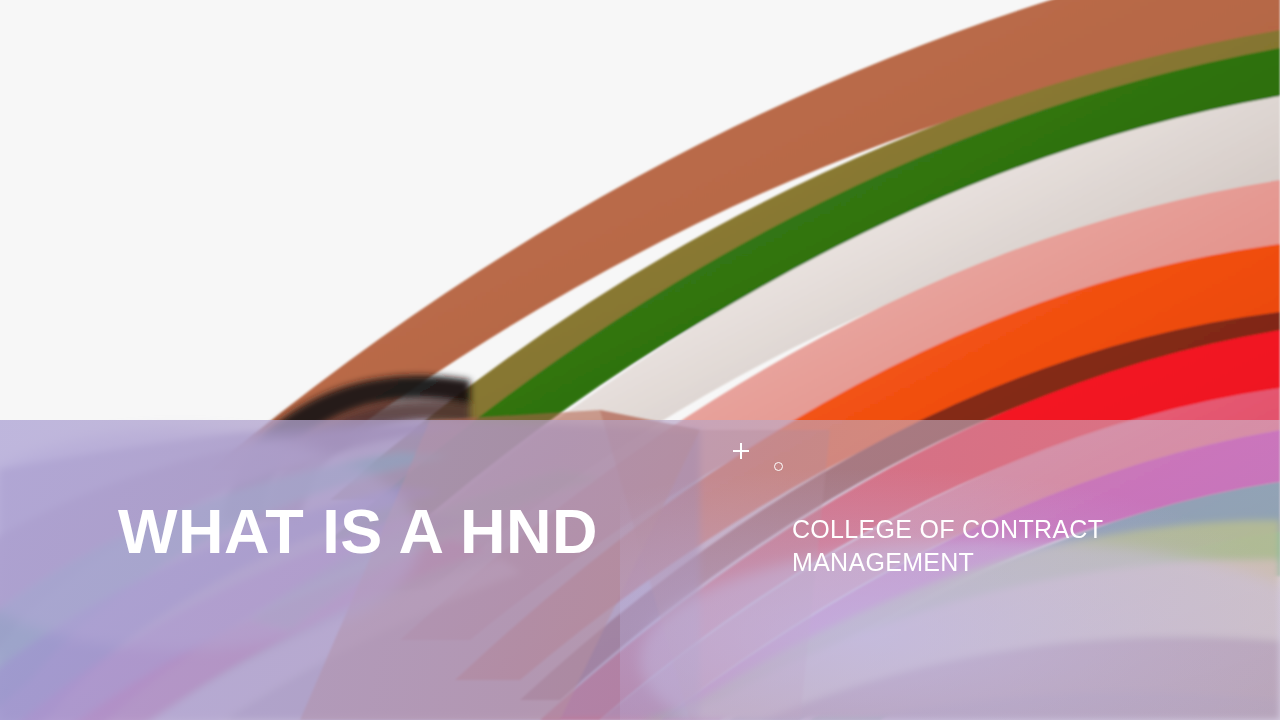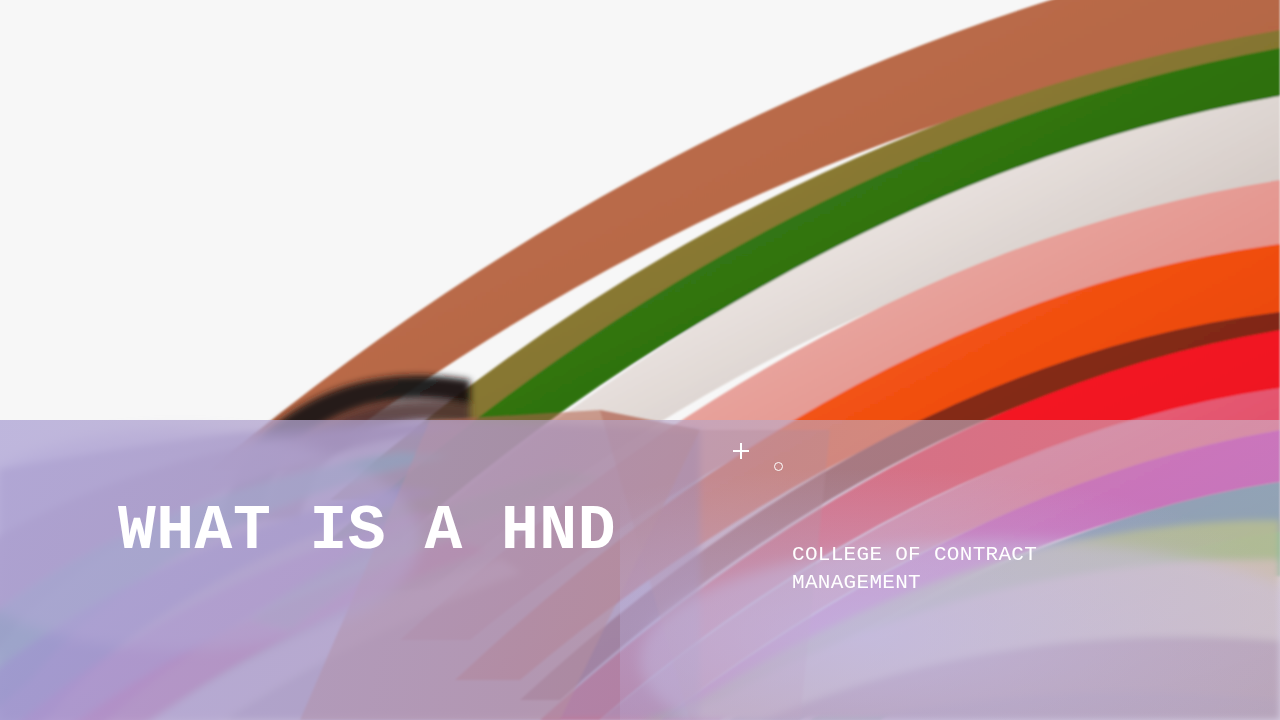--- a/index.html
+++ b/index.html
@@ -10,21 +10,20 @@
   body {
     font-family: "Liberation Sans", sans-serif;
   }
 
   #slide {
     position: relative;
     width: 1280px;
     height: 720px;
     overflow: hidden;
     background: #ec4899;
-    font-family: Liberation Mono, monospace;
   }
 
   
   .art-layer {
     position: absolute;
     inset: 0;
     overflow: hidden;
   }
 
   .art-svg {
@@ -77,22 +76,22 @@
     font-weight: bold;
     letter-spacing: 0.5px;
     color: #ffffff;
     white-space: nowrap;
     line-height: 1.0;
   }
 
   .subtitle {
     position: absolute;
     left: 792px;
-    top: 541px;
-    font-size: 21px;
+    top: 513px;
+    font-size: 25px;
     font-weight: normal;
     letter-spacing: 0.3px;
     color: #ffffff;
     line-height: 1.32;
     white-space: pre-line;
     max-width: 400px;
   }
 
   
   .mark-plus {

